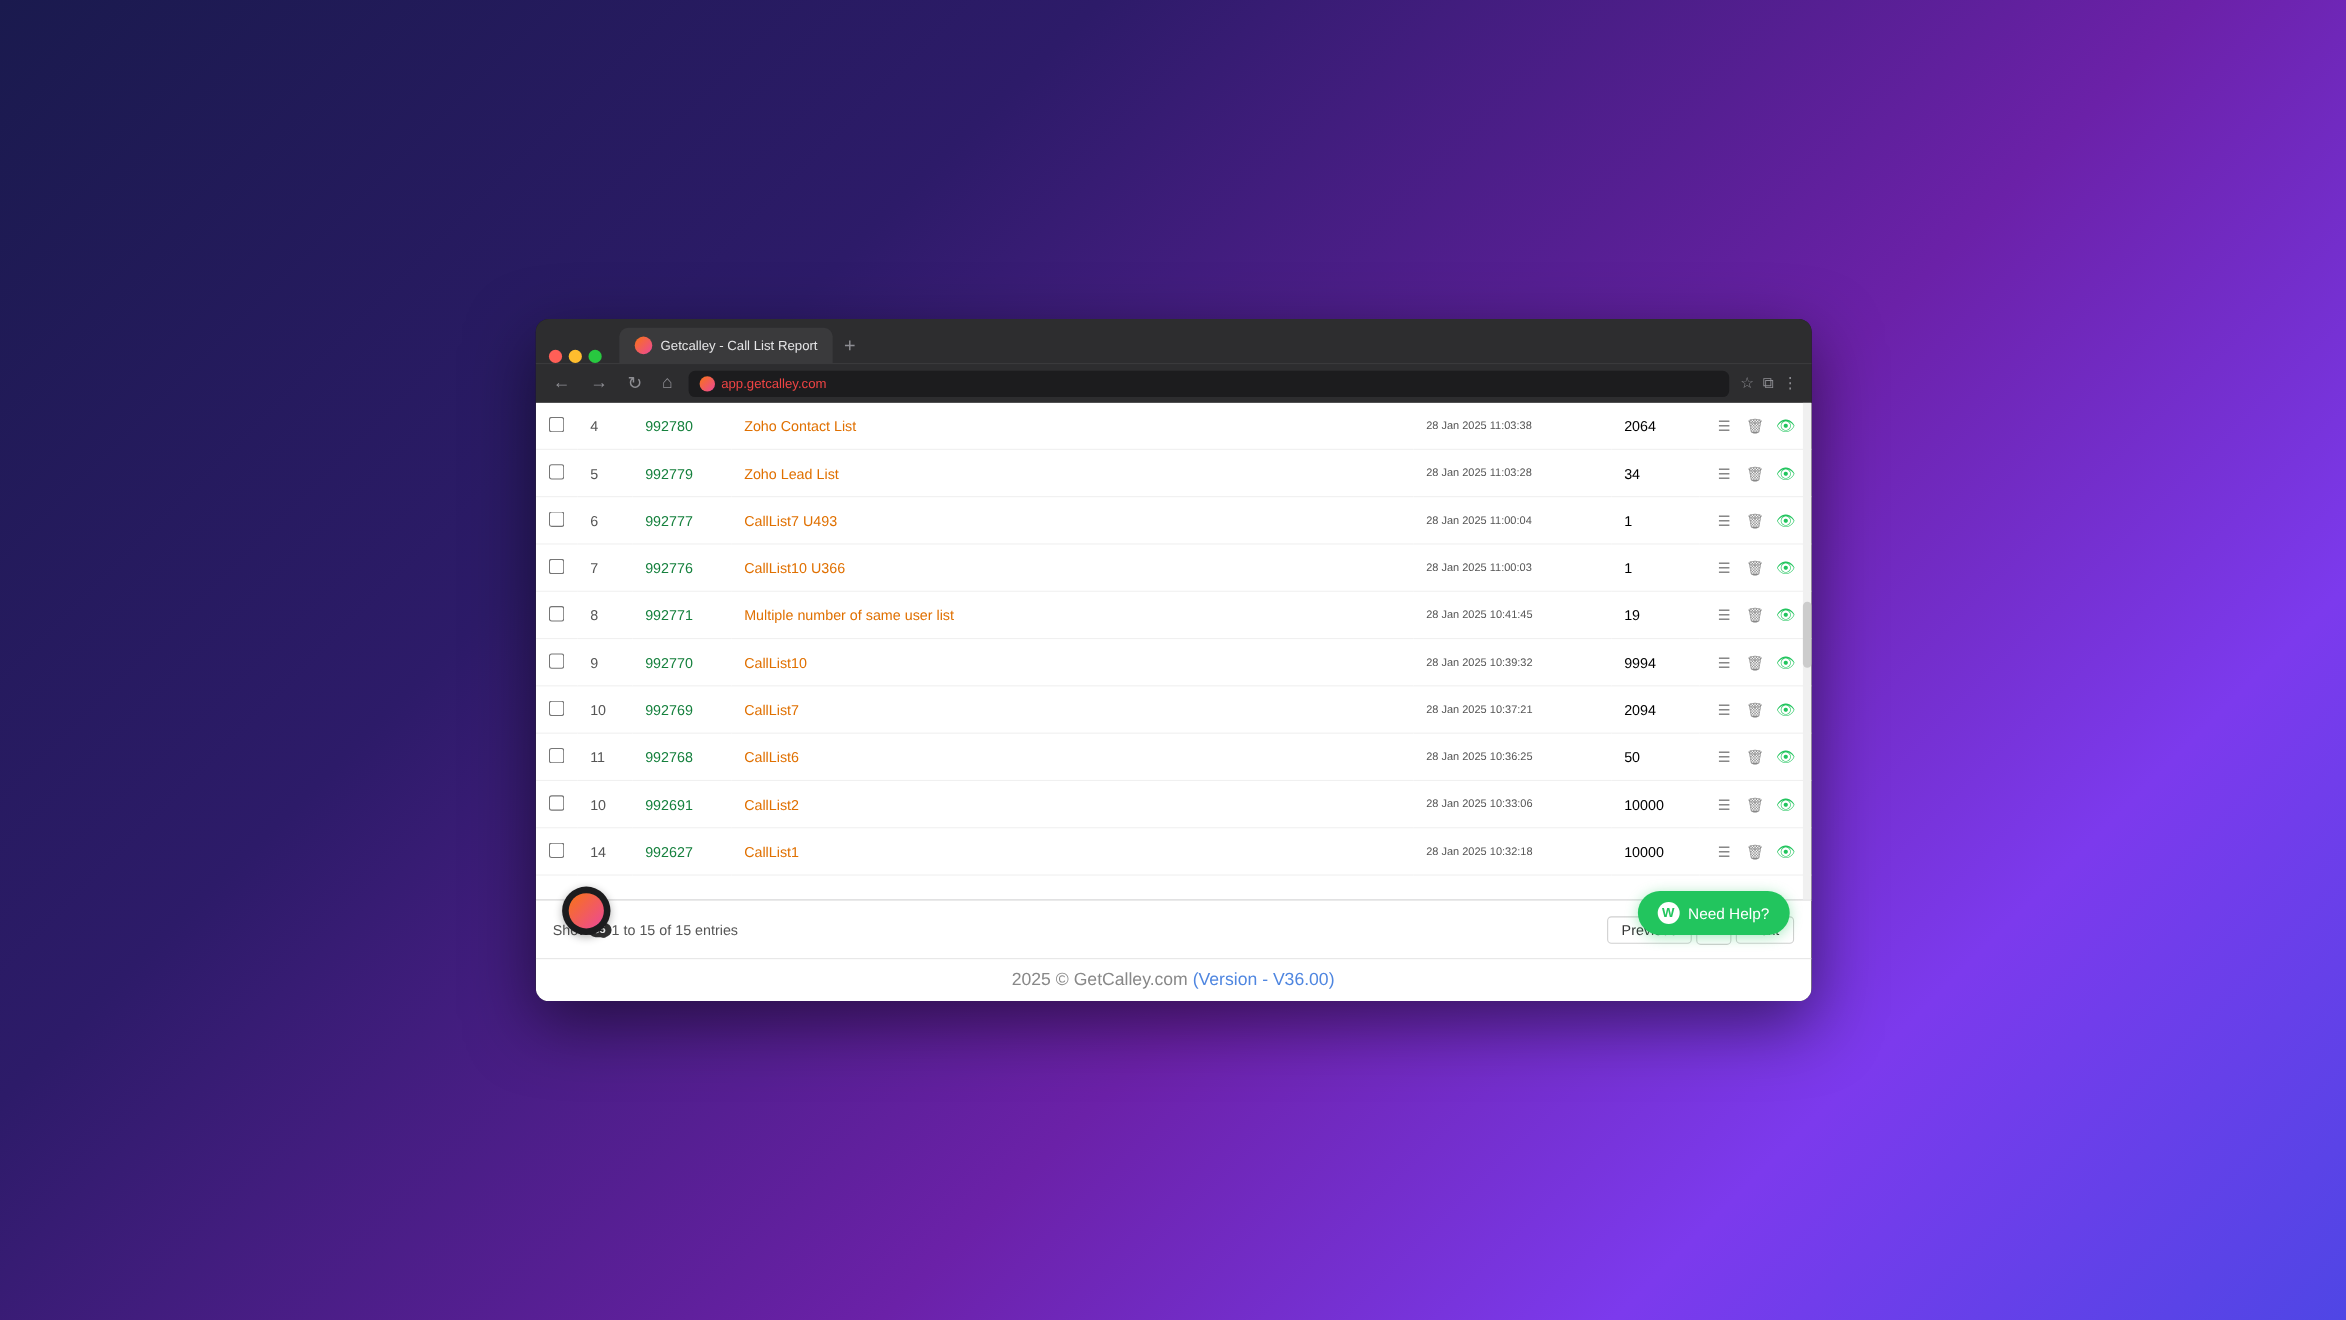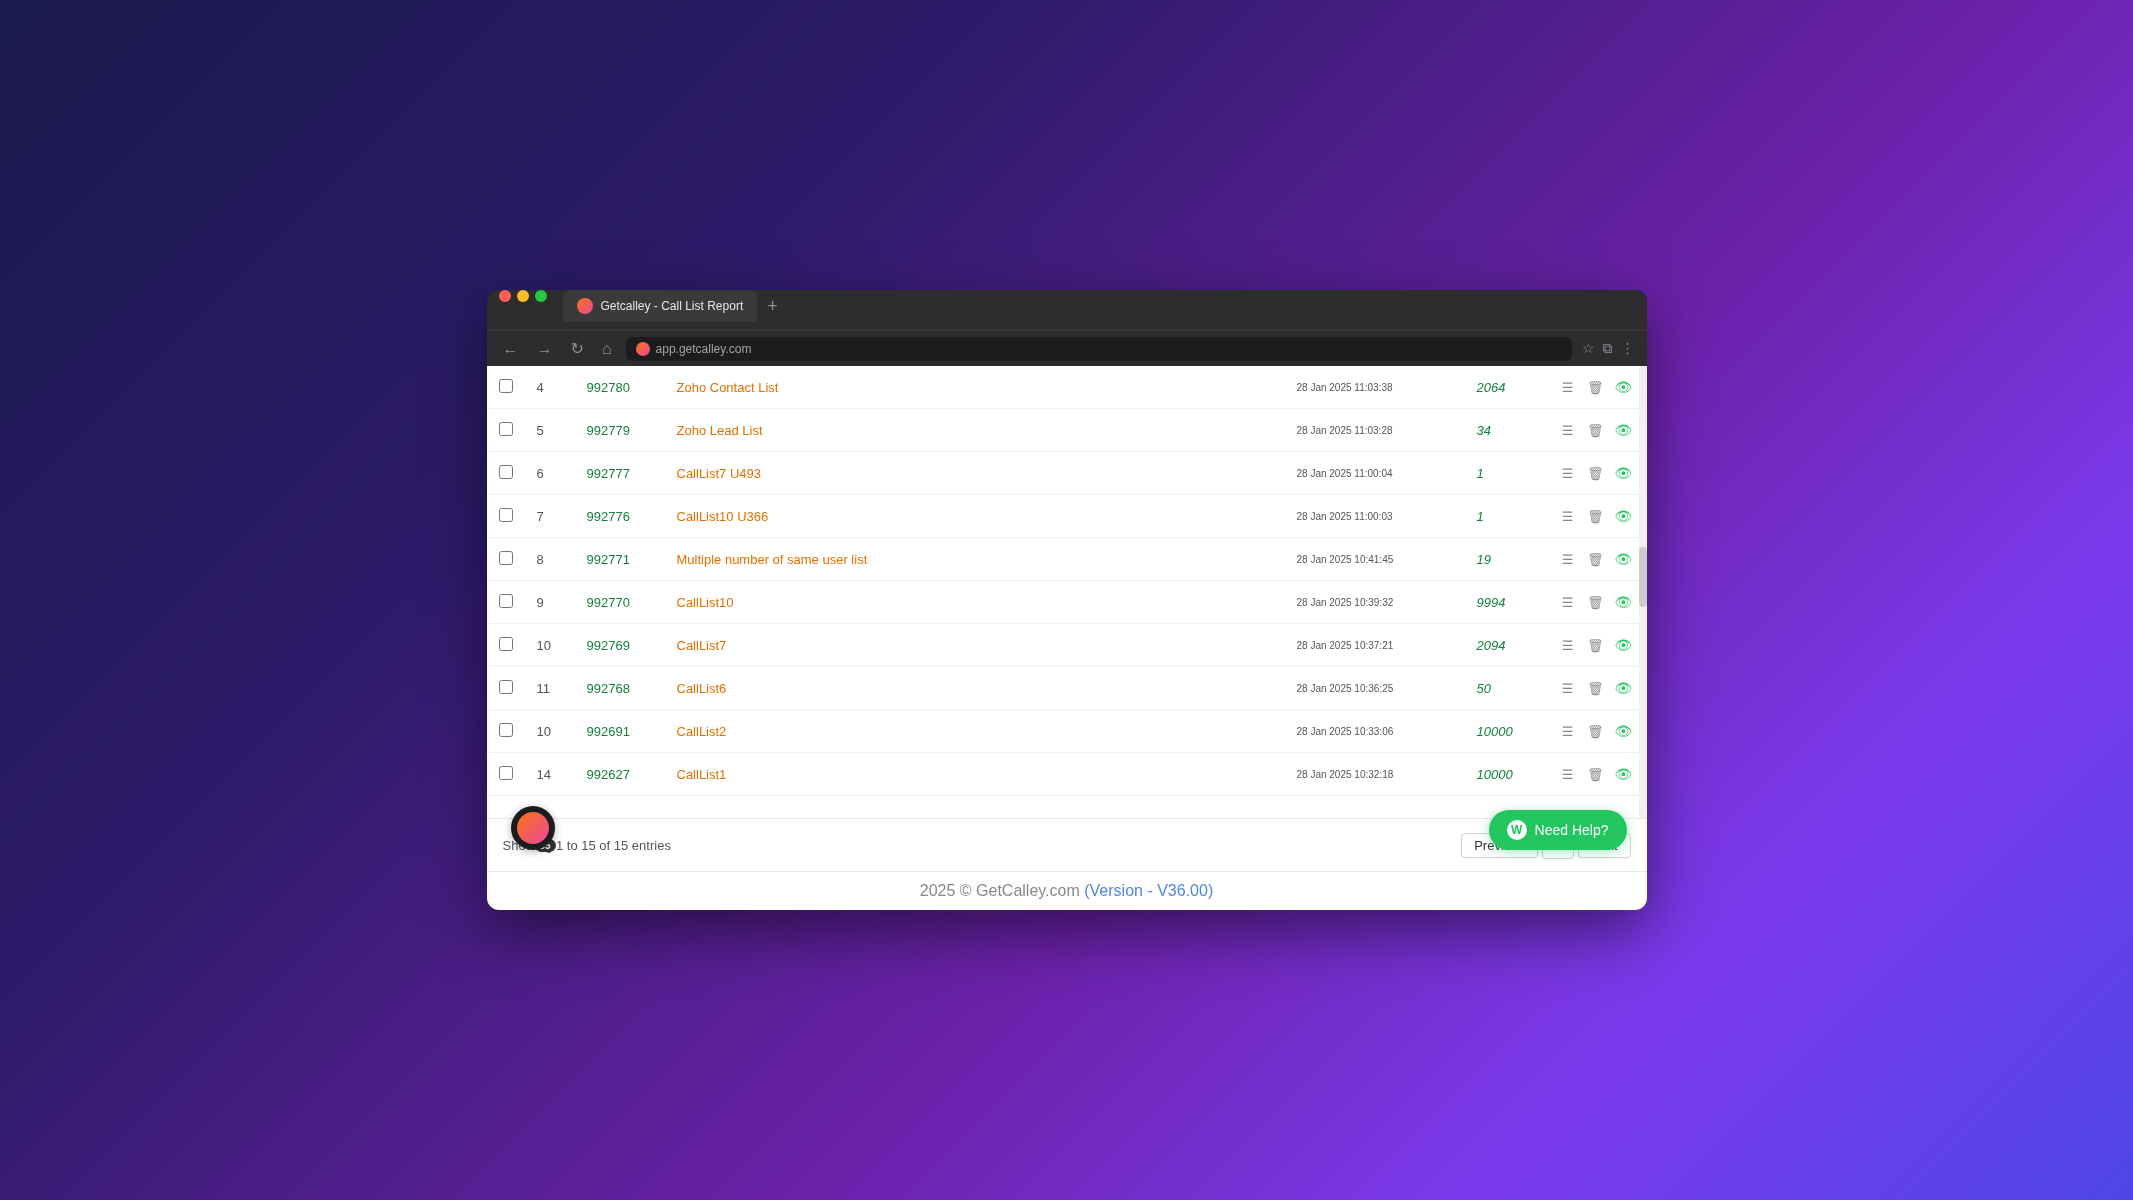--- a/index.html
+++ b/index.html
@@ -22,21 +22,21 @@
       overflow: hidden;
       box-shadow: 0 20px 60px rgba(0,0,0,0.5);
       display: flex;
       flex-direction: column;
     }
 
     .browser-titlebar {
       background: #2d2d2f;
       height: 40px;
       display: flex;
-      align-items: flex-start;
+      align-items: flex-end;
       padding: 0 12px;
       gap: 8px;
       flex-shrink: 0;
     }
 
     .traffic-lights {
       display: flex;
       gap: 6px;
       margin-right: 8px;
     }
@@ -124,21 +124,21 @@
     .address-bar-icon {
       width: 14px;
       height: 14px;
       background: linear-gradient(135deg, #f97316, #ec4899);
       border-radius: 50%;
       flex-shrink: 0;
     }
 
     .address-text {
       font-size: 12px;
-      color: #a3a3a3;
+      color: #ef4444;
     }
 
     .toolbar-actions {
       display: flex;
       gap: 8px;
       color: #8e8e93;
       font-size: 14px;
     }
 
     .browser-content {
@@ -202,22 +202,21 @@
     }
 
     .date-cell {
       width: 180px;
       color: #555;
       font-size: 10px;
     }
 
     .count-cell {
       width: 80px;
-      color: #15803d;
-      font-style: italic;
+      color: #000000;
     }
 
     .actions-cell {
       width: 90px;
       text-align: right;
     }
 
     .action-icons {
       display: flex;
       gap: 6px;

